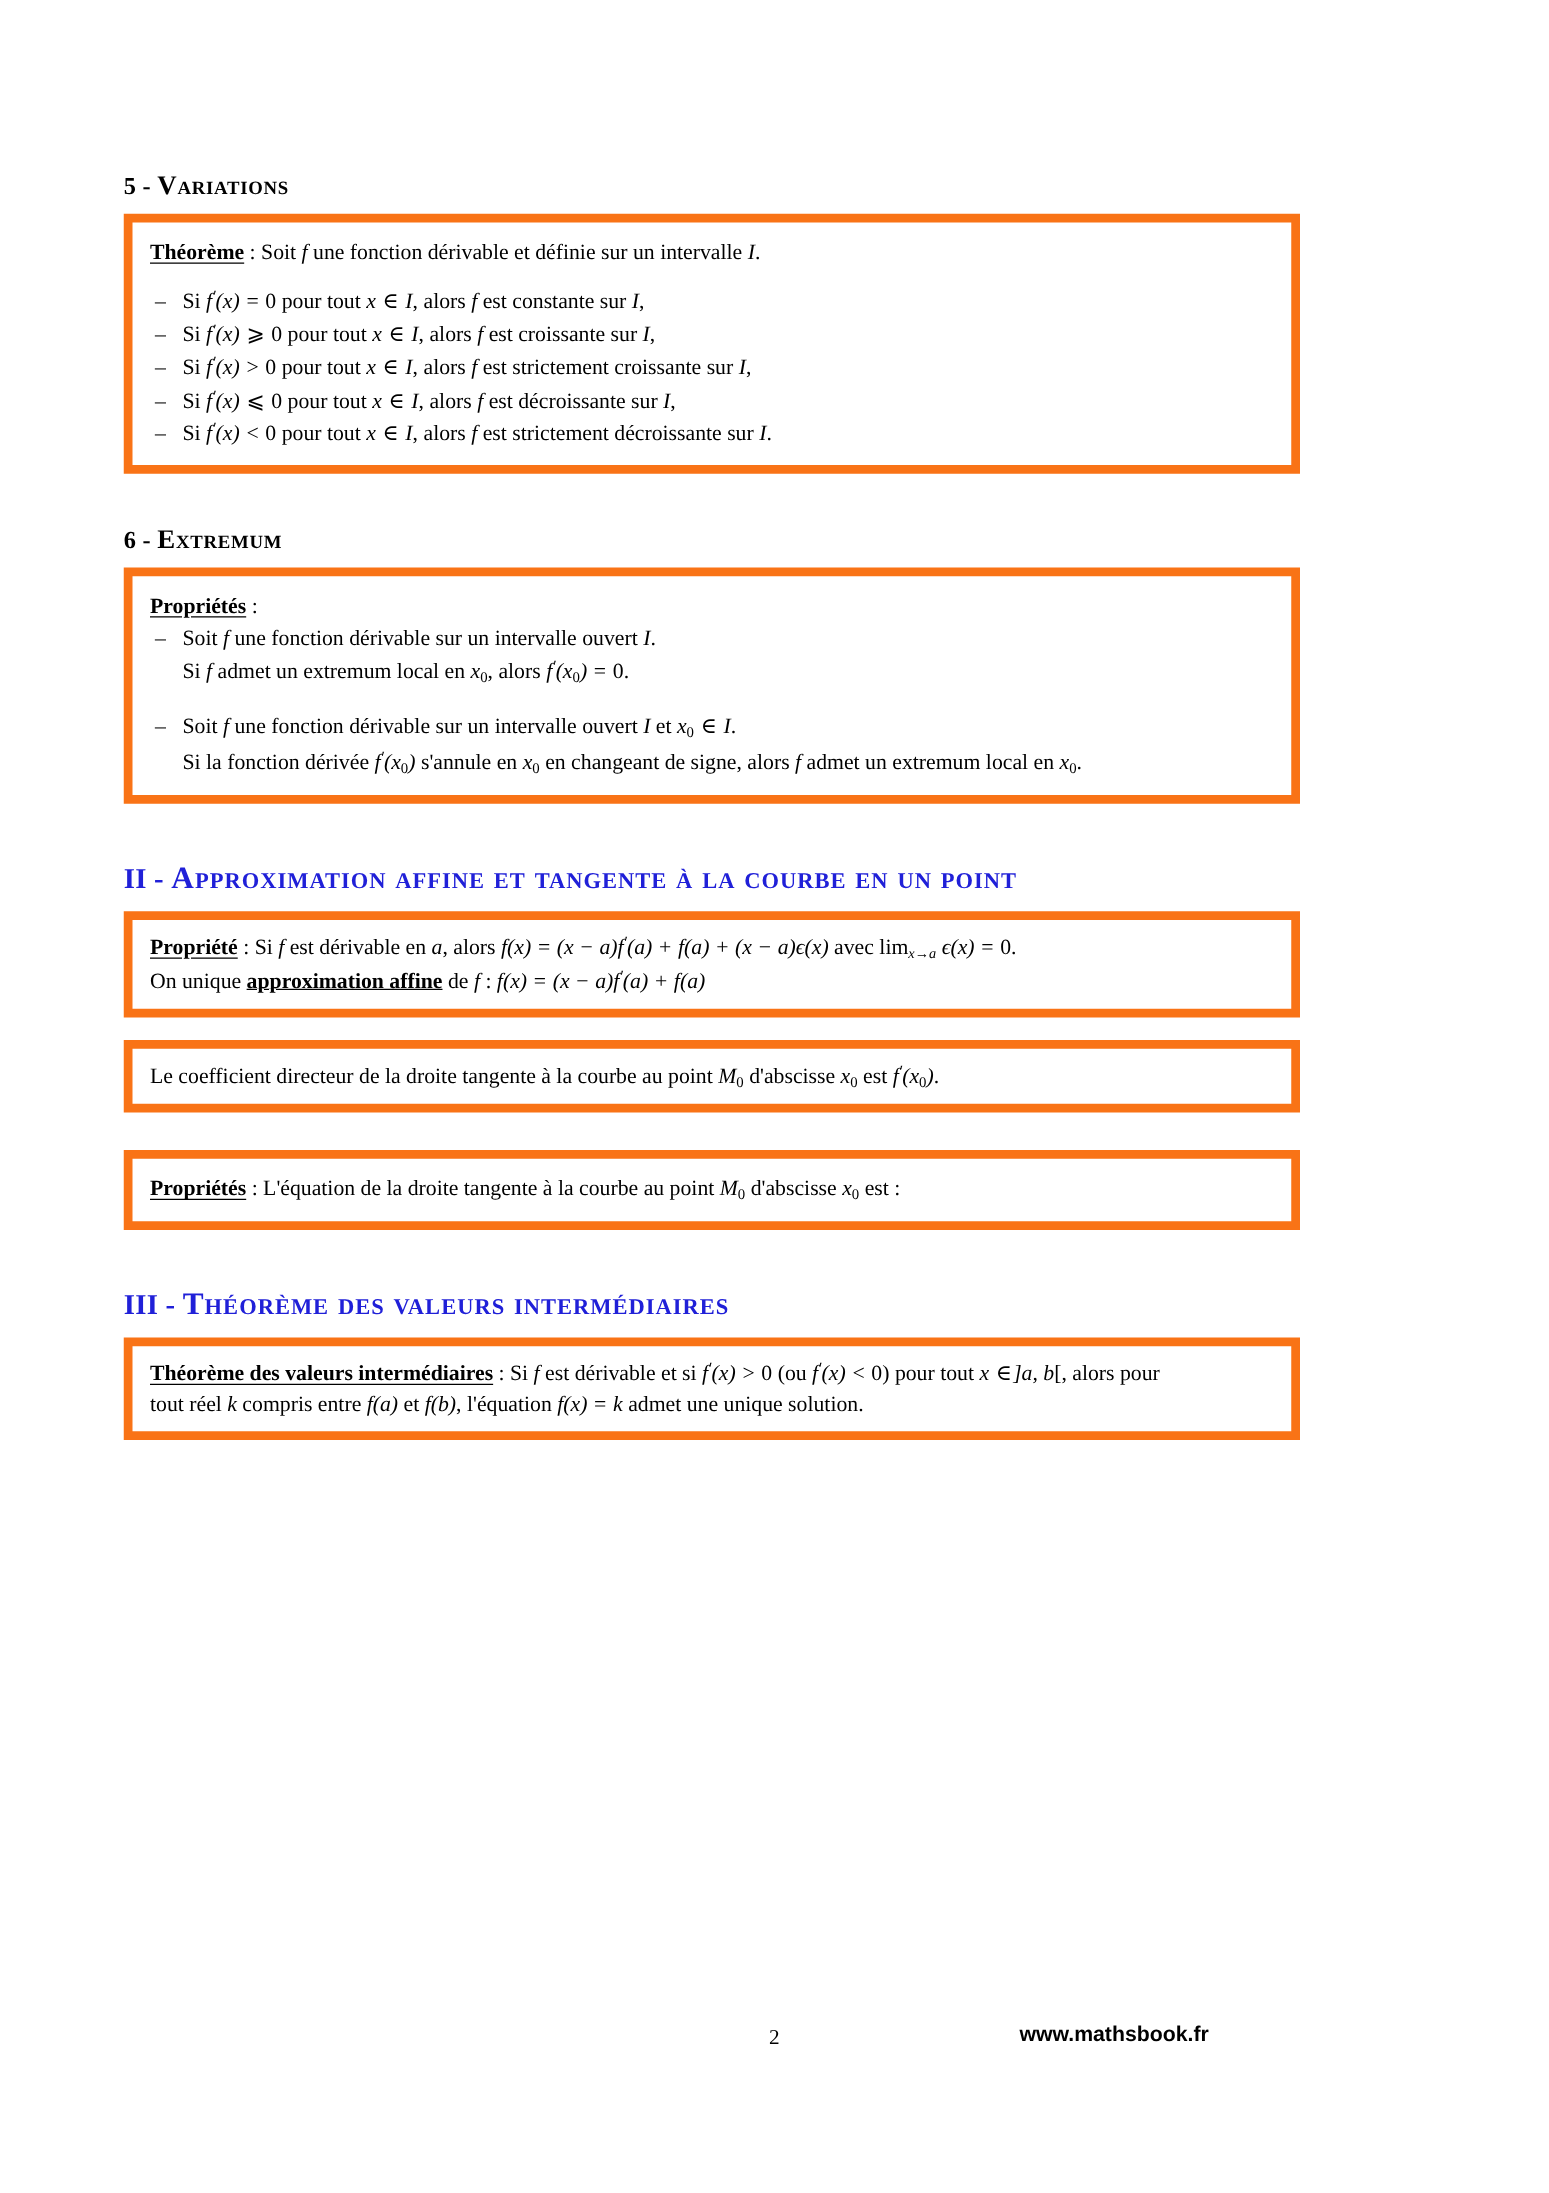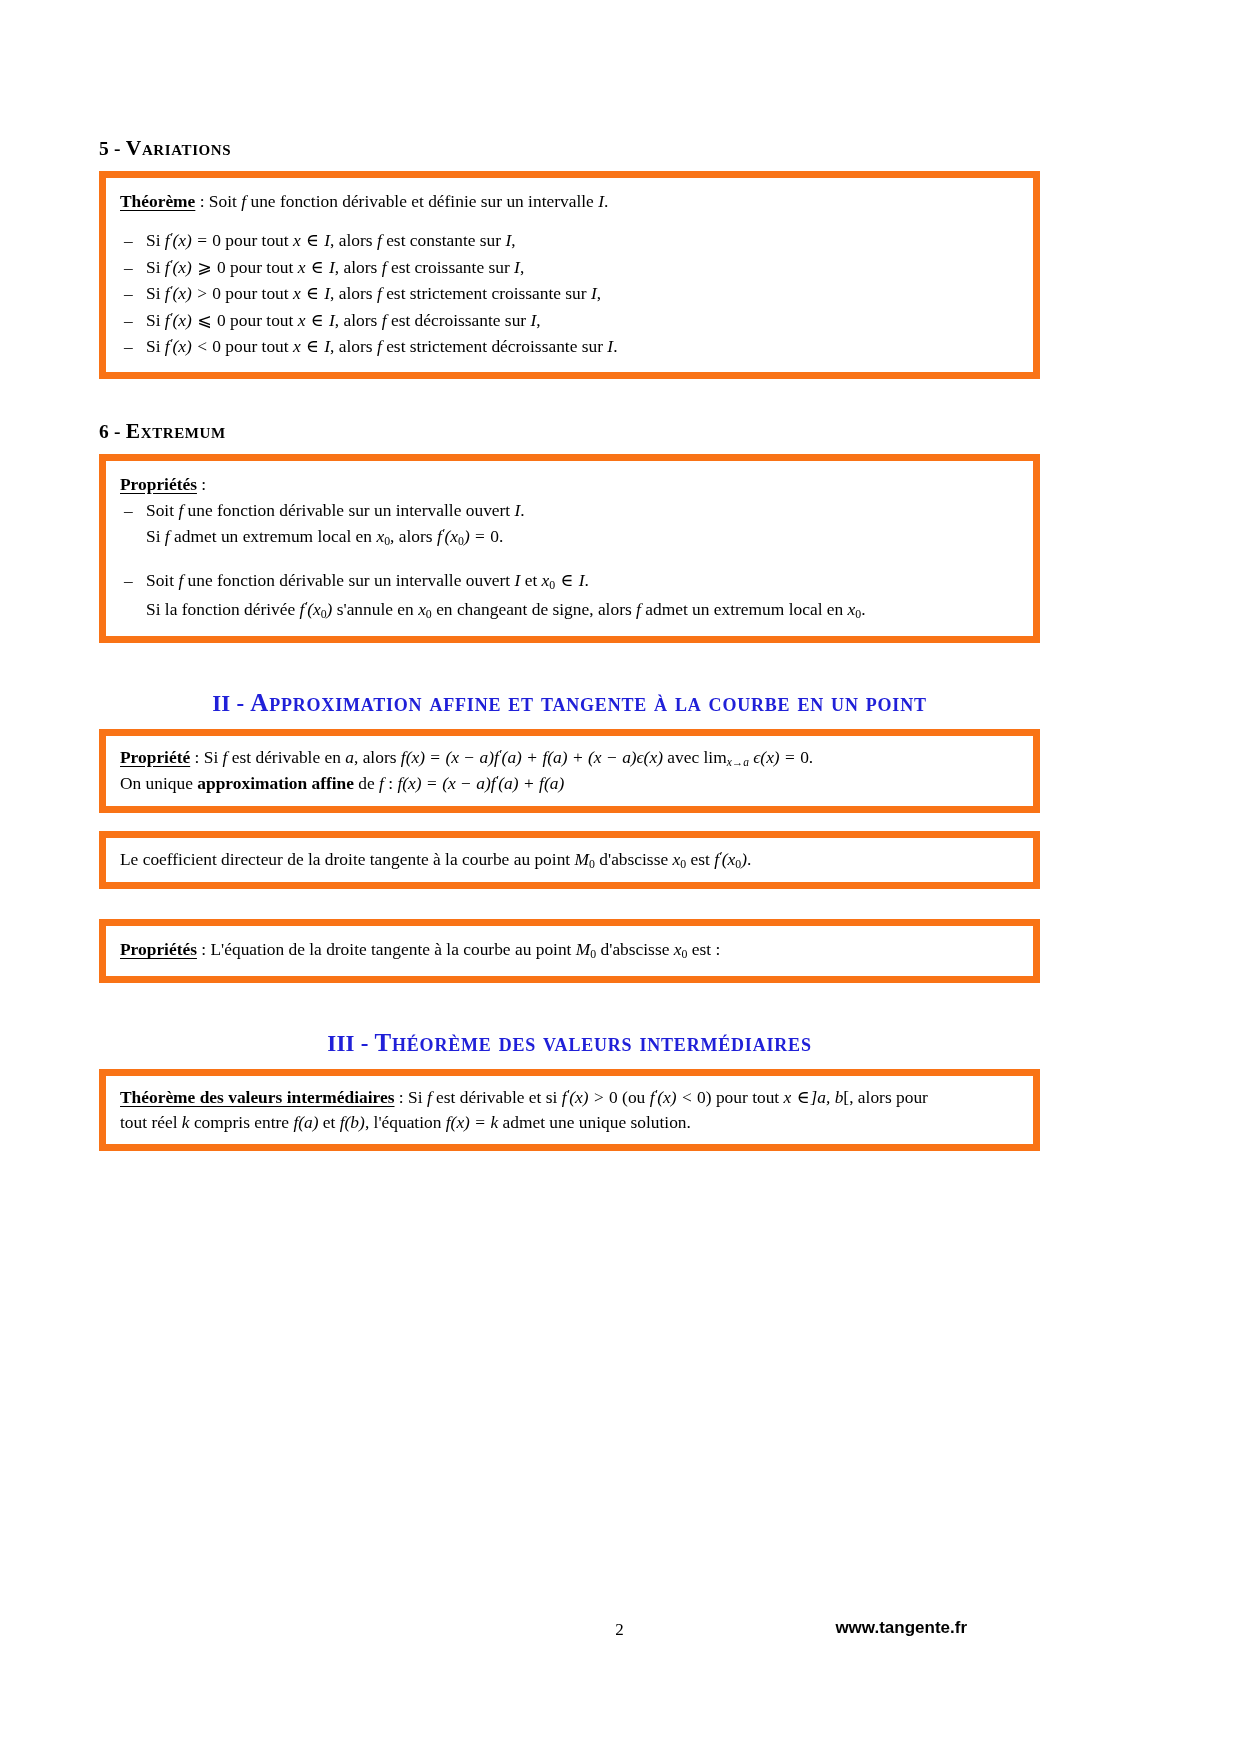--- a/index.html
+++ b/index.html
@@ -40,21 +40,20 @@
     font-variant: small-caps;
     font-size: 21.5px;
     letter-spacing: 0.6px;
   }
   .roman-head {
     font-size: 23px;
     font-weight: bold;
     color: #2020d8;
     margin: 0 0 12px 0;
     letter-spacing: 0.2px;
-    text-align: center;
   }
   .roman-head .sc {
     font-variant: small-caps;
     font-size: 25px;
     letter-spacing: 0.8px;
   }
 
   
   .box {
     border: 7px solid #f97316;
@@ -90,21 +89,21 @@
   .lim {
     font-style: normal;
   }
   .lim sub.s { font-size: 0.66em; font-style: italic; }
 
   .ul-term {
     text-decoration: underline;
     text-underline-offset: 3px;
     font-weight: bold;
   }
-  .bold { font-weight: bold; }
+  .bold { font-weight: bold; text-decoration: underline; }
 
   
   ul.dashlist {
     list-style: none;
     margin: 0;
     padding: 0;
   }
   ul.dashlist li {
     position: relative;
     padding-left: 26px;
@@ -237,14 +236,14 @@
     <div class="box tight">
       <div>
         <span class="ul-term">Théorème des valeurs intermédiaires</span><span> : Si <span class="m">f</span> est dérivable et si <span class="m">f<sup class="p">′</sup>(x)</span> <span class="op">&gt;</span> 0 (ou <span class="m">f<sup class="p">′</sup>(x)</span> <span class="op">&lt;</span> 0) pour tout <span class="m">x</span> <span class="op">∈</span><span class="m">]a, b</span>[, alors pour</span>
       </div>
       <div>tout réel <span class="m">k</span> compris entre <span class="m">f(a)</span> et <span class="m">f(b)</span>, l'équation <span class="m">f(x)</span> <span class="op">=</span> <span class="m">k</span> admet une unique solution.</div>
     </div>
 
   </div>
 
   <div class="footer-pageno">2</div>
-  <div class="footer-site">www.tangente.fr</div>
+  <div class="footer-site">www.mathsbook.fr</div>
 </div>
 
 </body></html>

